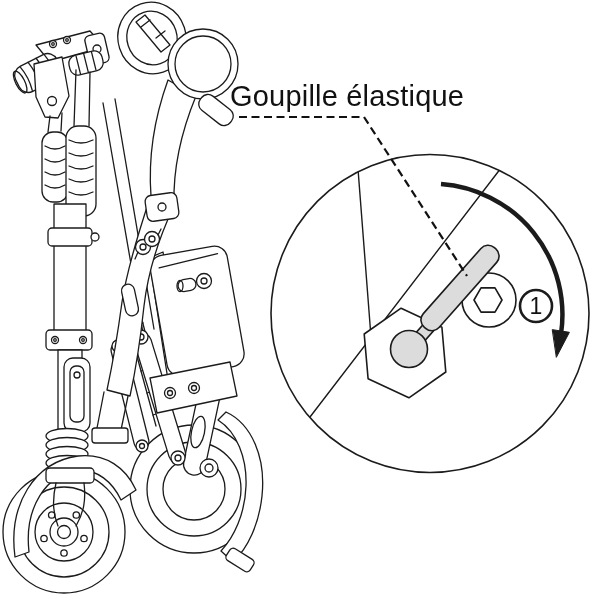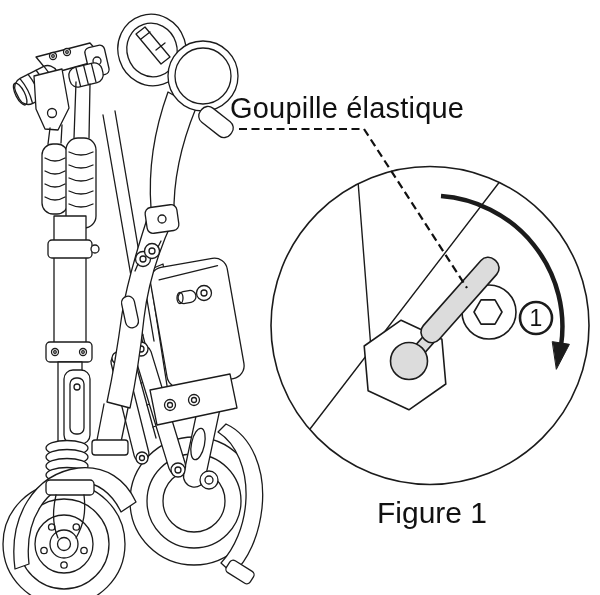--- a/index.html
+++ b/index.html
@@ -1,18 +1,18 @@
 <!DOCTYPE html>
 <html><head>
 <meta charset="utf-8">
 <style>
   html,body{margin:0;padding:0;background:#fff;}
   body{width:600px;height:595px;position:relative;overflow:hidden;
        font-family:"Liberation Sans","DejaVu Sans",sans-serif;color:#111;}
-  .stage{position:absolute;left:0;top:12px;width:600px;height:508px;}
+  .stage{position:absolute;left:0;top:0;width:600px;height:508px;}
   svg{position:absolute;left:0;top:0;display:block;}
   .label{position:absolute;white-space:nowrap;color:#111;}
   .callout{left:230px;top:80px;font-size:29px;line-height:32px;letter-spacing:0.2px;}
   .caption{left:377px;top:485px;font-size:30px;line-height:32px;}
   .stepnum{left:524px;top:293px;width:24px;height:26px;font-size:23px;line-height:26px;
            text-align:center;font-weight:400;}
 </style>
 </head>
 <body>
 
@@ -227,15 +227,14 @@
     </g>
 
     <circle cx="536" cy="306" r="16" stroke-width="2.6" fill="#fff"></circle>
   </g>
 
   <polyline points="239,117 364,117 467,276" fill="none" stroke="#111" stroke-width="2.2" stroke-dasharray="8 4.5"></polyline>
 </svg>
 
 <div class="label callout">Goupille élastique</div>
 <div class="label stepnum">1</div>
-<div class="label caption">Figure 1</div>
 
 </div>
 
 </body></html>

